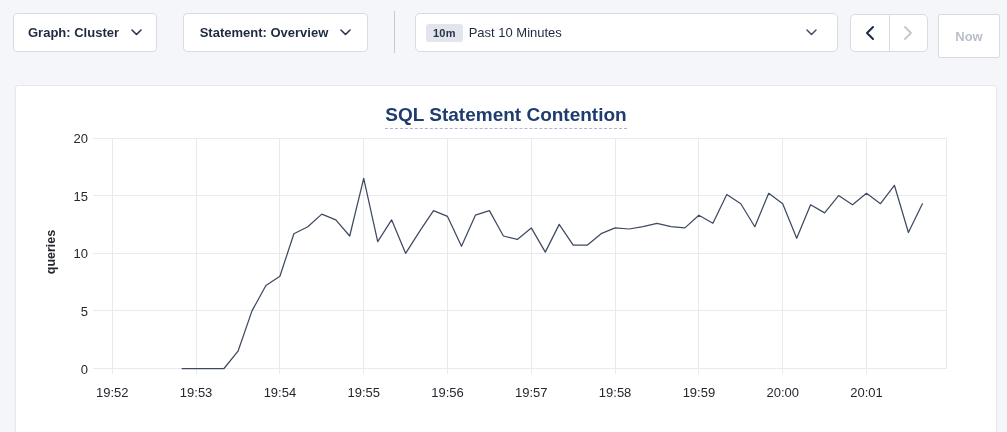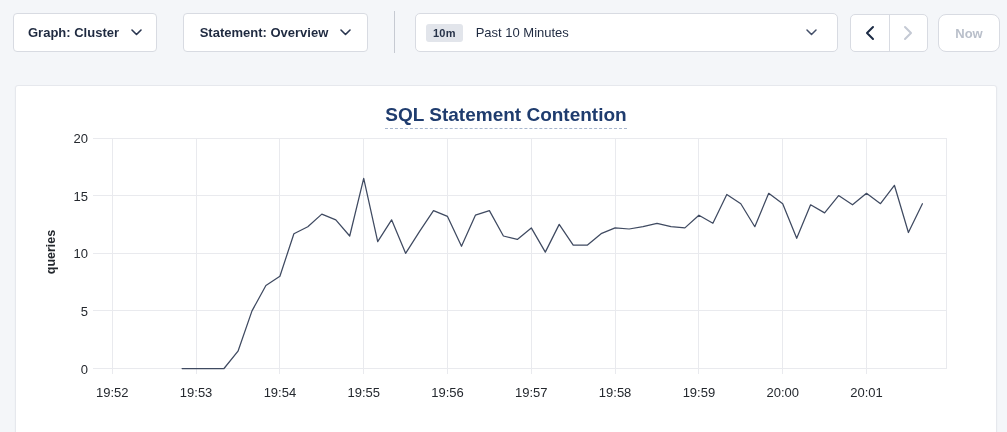--- a/index.html
+++ b/index.html
@@ -23,35 +23,35 @@
   .vdivider{position:absolute;left:394px;top:11px;width:1px;height:42px;background:#c6cad2;}
   .timebox{
     position:absolute;left:415px;top:13px;width:423px;height:39px;box-sizing:border-box;
     background:#fff;border:1px solid #d8dbe2;border-radius:5px;
     display:flex;align-items:center;padding:0 20px 0 10px;cursor:pointer;
   }
   .badge{
     background:#e2e5eb;border-radius:3px;font-size:11px;font-weight:700;
     color:#273349;padding:3px 7px;letter-spacing:.2px;
   }
-  .timelabel{margin-left:13px;font-size:13px;font-weight:500;color:#1f2a40;}
+  .timelabel{margin-left:6px;font-size:13px;font-weight:500;color:#1f2a40;}
   .timebox .caret{margin-left:auto;color:#45506a;}
   .navgroup{
     position:absolute;left:850px;top:14px;width:78px;height:38px;box-sizing:border-box;
     background:#fff;border:1px solid #d8dbe2;border-radius:5px;display:flex;overflow:hidden;
   }
   .navbtn{
     flex:1;display:flex;align-items:center;justify-content:center;
     background:none;border:none;padding:0;cursor:pointer;color:#1c2b45;
   }
   .navbtn.disabled{color:#c4c9d4;cursor:default;}
   .navbtn + .navbtn{border-left:1px solid #d8dbe2;}
   .nowbtn{
-    position:absolute;left:938px;top:14px;width:62px;height:38px;box-sizing:border-box;
-    background:#fff;border:1px solid #d8dbe2;border-radius:8px;
+    position:absolute;left:938px;top:14px;width:62px;height:44px;box-sizing:border-box;
+    background:#fff;border:1px solid #d8dbe2;border-radius:2px;
     font-family:inherit;font-size:13px;font-weight:600;color:#b9bfca;cursor:default;
   }
   
   .card{
     position:absolute;left:15px;top:85px;width:982px;height:352px;box-sizing:border-box;
     background:#fff;border:1px solid #e6e8ed;border-radius:3px;
     box-shadow:0 1px 2px rgba(60,70,90,.05);
   }
   .card-title-row{text-align:center;padding-top:18px;}
   .chart-title{

